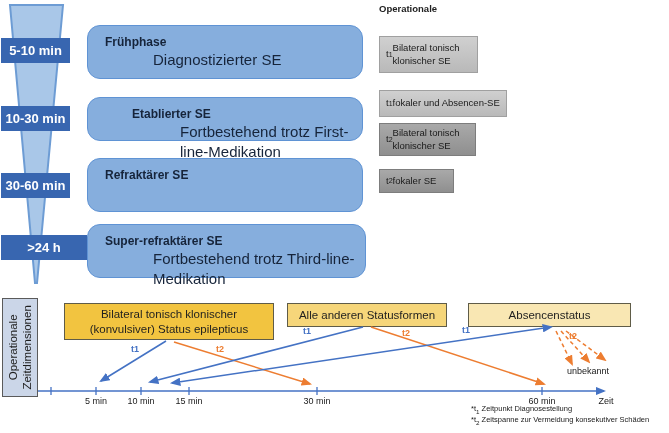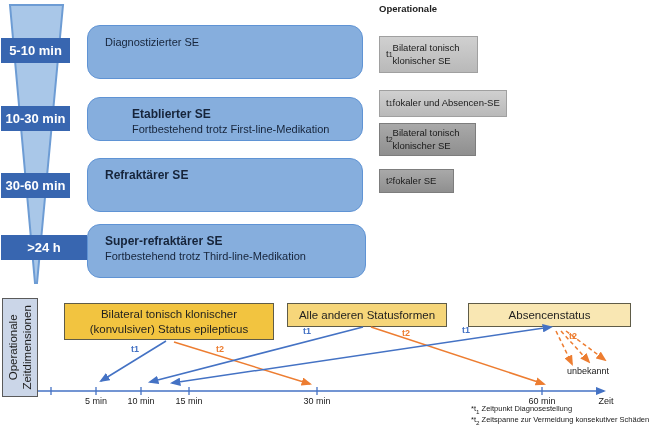--- a/index.html
+++ b/index.html
@@ -11,21 +11,21 @@
   .abs{position:absolute;box-sizing:border-box;}
   .band{
     background:var(--band-blue);color:#fff;font-weight:bold;font-size:13px;
     display:flex;align-items:center;justify-content:center;
   }
   .phase{
     background:var(--phase-blue);border:1.5px solid var(--phase-border);
     border-radius:13px;padding:9px 0 0 17px;color:var(--phase-text);
   }
   .phase .ttl{font-weight:bold;font-size:12px;line-height:1.25;}
-  .phase .sub{font-size:11px;line-height:1.3;}
+  .phase .sub{font-size:15px;line-height:1.3;margin-left:48px;}
   #dim-header{left:379px;top:3px;width:160px;font-size:9.5px;font-weight:bold;color:#222;line-height:1.35;}
   .graybox{
     font-size:9.5px;line-height:1.3;padding:4px 6px;display:flex;align-items:center;
   }
   .graybox.light{background:linear-gradient(#d0d0d0,#b9b9b9);border:1px solid #a0a0a0;}
   .graybox.dark{background:linear-gradient(#a9a9a9,#8f8f8f);border:1px solid #7d7d7d;}
   .graybox sub,.gb sub{font-size:7px;}
   #vertical-label{
     left:2px;top:298px;width:36px;height:99px;background:var(--panel-bluegray);
     border:1.5px solid #5a5a5a;display:flex;align-items:center;justify-content:center;
@@ -59,20 +59,21 @@
 
   <div id="bands">
       <div class="band abs" style="left: 1px; top: 38px; width: 69px; height: 25px;">5-10 min</div>
       <div class="band abs" style="left: 1px; top: 106px; width: 69px; height: 25px;">10-30 min</div>
       <div class="band abs" style="left: 1px; top: 173px; width: 69px; height: 25px;">30-60 min</div>
       <div class="band abs" style="left: 1px; top: 235px; width: 86px; height: 25px;">&gt;24 h</div>
     </div>
 
   <div id="phases">
       <div class="phase abs" style="left: 87px; top: 25px; width: 276px; height: 54px;">
+        <div class="ttl">Frühphase</div>
         <div class="sub">Diagnostizierter SE</div>
       </div>
       <div class="phase abs" style="left: 87px; top: 97px; width: 276px; height: 44px; padding-left: 44px;">
         <div class="ttl">Etablierter SE</div>
         <div class="sub">Fortbestehend trotz First-line-Medikation</div>
       </div>
       <div class="phase abs" style="left: 87px; top: 158px; width: 276px; height: 54px;">
         <div class="ttl">Refraktärer SE</div>
       </div>
       <div class="phase abs" style="left: 87px; top: 224px; width: 279px; height: 54px;">

